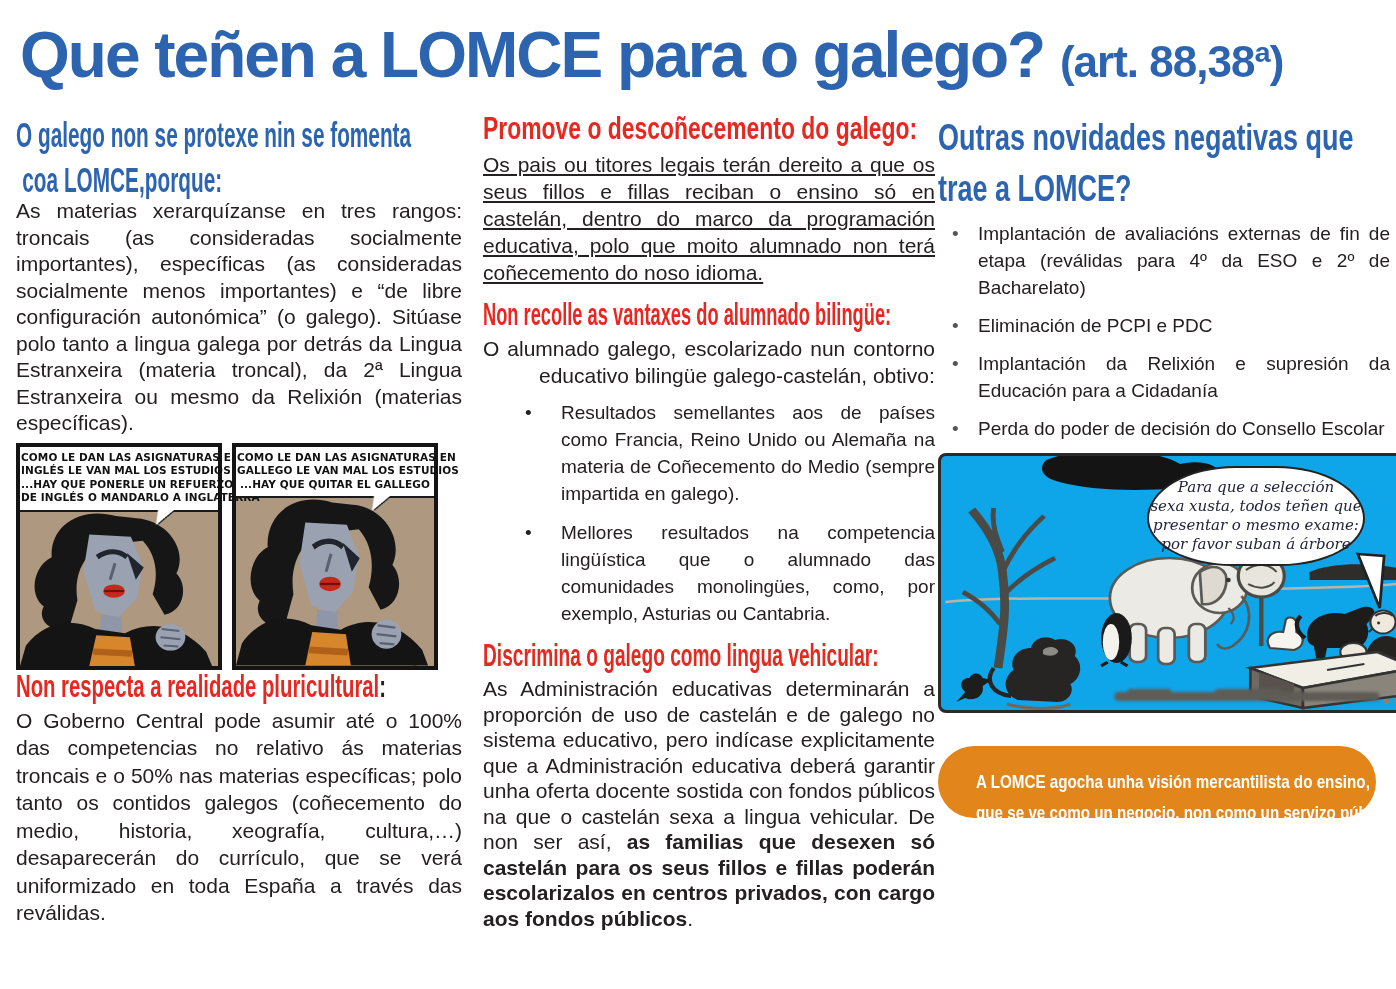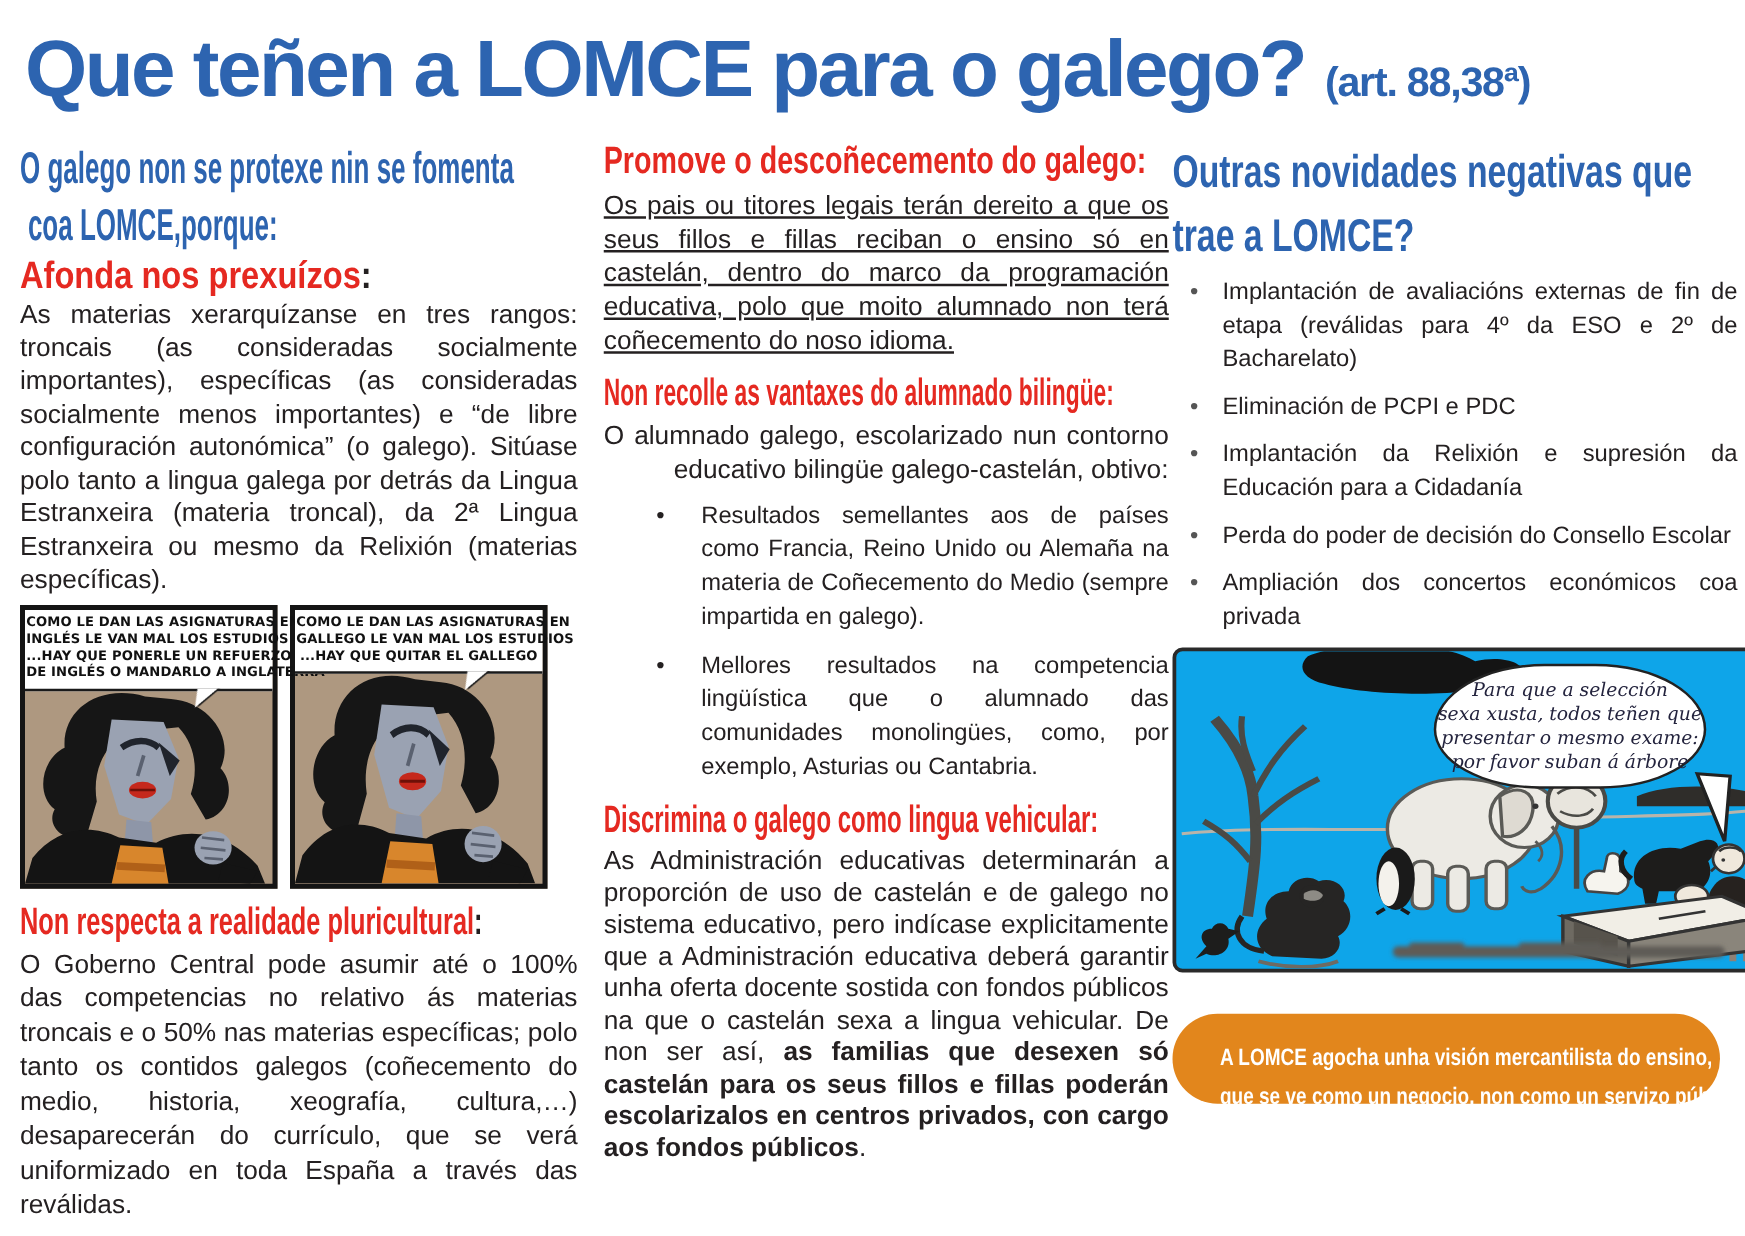--- a/index.html
+++ b/index.html
@@ -3,21 +3,21 @@
 <meta charset="utf-8">
 <style>
   html,body{margin:0;padding:0;}
   body{
     width:1396px;height:989px;position:relative;background:#ffffff;
     font-family:"Liberation Sans", sans-serif;color:#242021;overflow:hidden;
   }
   
   .title{position:absolute;top:18px;left:20px;white-space:nowrap;
     font-weight:bold;color:#2d64b0;font-size:64px;letter-spacing:-2px;}
-  .title .suffix{font-size:33px;letter-spacing:-1px;}
+  .title .suffix{font-size:44px;letter-spacing:-1px;}
   
   .col{position:absolute;top:112px;}
   #col1{left:16px;width:446px;}
   #col2{left:483px;width:452px;}
   #col3{left:938px;width:452px;}
   
   .cond{display:inline-block;transform-origin:left top;white-space:nowrap;font-weight:bold;}
   .intro{color:#2d64b0;font-size:33px;line-height:42px;transform:scale(0.63,1.08);}
   .intro .l2{padding-left:10px;}
   .redh{color:#e52921;font-size:29px;margin:0;}
@@ -77,23 +77,20 @@
 
 <div class="title">
   <span>Que teñen a LOMCE para o galego?</span>
   <span class="suffix">(art. 88,38ª)</span>
 </div>
 
 <div class="col" id="col1">
   <div class="cond intro">
     <div>O galego non se protexe nin se fomenta</div>
     <div class="l2">coa LOMCE,porque:</div>
-  </div>
-  <div style="margin-top:8px;">
-    <h2 class="cond redh lh1"><span>Afonda nos prexuízos</span><span class="suffix-black">:</span></h2>
   </div>
   <p class="para" style="margin-top:2px;line-height:26.5px;">As materias xerarquízanse en tres rangos: troncais (as consideradas socialmente importantes), específicas (as consideradas socialmente menos importantes) e “de libre configuración autonómica” (o galego). Sitúase polo tanto a lingua galega por detrás da Lingua Estranxeira (materia troncal), da 2ª Lingua Estranxeira ou mesmo da Relixión (materias específicas).</p>
 
   <div class="comics">
 
     <div class="panel">
       <div class="speech">
         <div>COMO LE DAN LAS ASIGNATURAS EN</div>
         <div>INGLÉS LE VAN MAL LOS ESTUDIOS</div>
         <div>...HAY QUE PONERLE UN REFUERZO</div>
@@ -141,21 +138,21 @@
           <path d="M70,150 L77,120 L111,122 L116,150 Z" fill="#d8862c"></path>
           <path d="M74,136 L113,138" stroke="#b06018" stroke-width="6"></path>
           <ellipse cx="152" cy="122" rx="15" ry="13" fill="#9aa2b2"></ellipse>
           <path d="M143,114 L161,116 M142,122 L162,124 M145,130 L160,131" stroke="#5a6170" stroke-width="2" fill="none"></path>
           <path d="M160,134 L188,140 L182,150 L156,148 Z" fill="#141414"></path>
         </svg>
       </div>
     </div>
   </div>
 
-  <div style="margin-top:10px;">
+  <div style="margin-top:0;">
     <h2 class="cond redh lh2"><span>Non respecta a realidade pluricultural</span><span class="suffix-black">:</span></h2>
   </div>
   <p class="para" style="margin-top:4px;line-height:27.5px;">O Goberno Central pode asumir até o 100% das competencias no relativo ás materias troncais e o 50% nas materias específicas; polo tanto os contidos galegos (coñecemento do medio, historia, xeografía, cultura,…) desaparecerán do currículo, que se verá uniformizado en toda España a través das reválidas.</p>
 </div>
 
 <div class="col" id="col2">
   <h2 class="cond redh mh1"><span>Promove o descoñecemento do galego</span><span>:</span></h2>
   <p class="para" style="margin-top:6px;text-decoration:underline;">Os pais ou titores legais terán dereito a que os seus fillos e fillas reciban o ensino só en castelán, dentro do marco da programación educativa, polo que moito alumnado non terá coñecemento do noso idioma.</p>
 
   <div style="margin-top:12px;">
@@ -176,21 +173,20 @@
 <div class="col" id="col3">
   <div class="cond blueh">
     <div>Outras novidades negativas que</div>
     <div>trae a LOMCE?</div>
   </div>
   <ul class="rbul" style="margin-top:8px;">
     <li>Implantación de avaliacións externas de fin de etapa (reválidas para 4º  da ESO e 2º de Bacharelato)</li>
     <li>Eliminación de PCPI e PDC</li>
     <li>Implantación da Relixión e supresión da Educación para a Cidadanía</li>
     <li>Perda do poder de decisión do Consello Escolar</li>
-    <li>Ampliación dos concertos económicos coa privada</li>
   </ul>
 
   <div class="cartoon">
     <svg class="scene" viewBox="0 0 434 254" preserveAspectRatio="none">
       <defs>
           <filter id="smudge" x="-20%" y="-60%" width="140%" height="260%">
             <feGaussianBlur stdDeviation="1.6"></feGaussianBlur>
           </filter>
         </defs>
 

